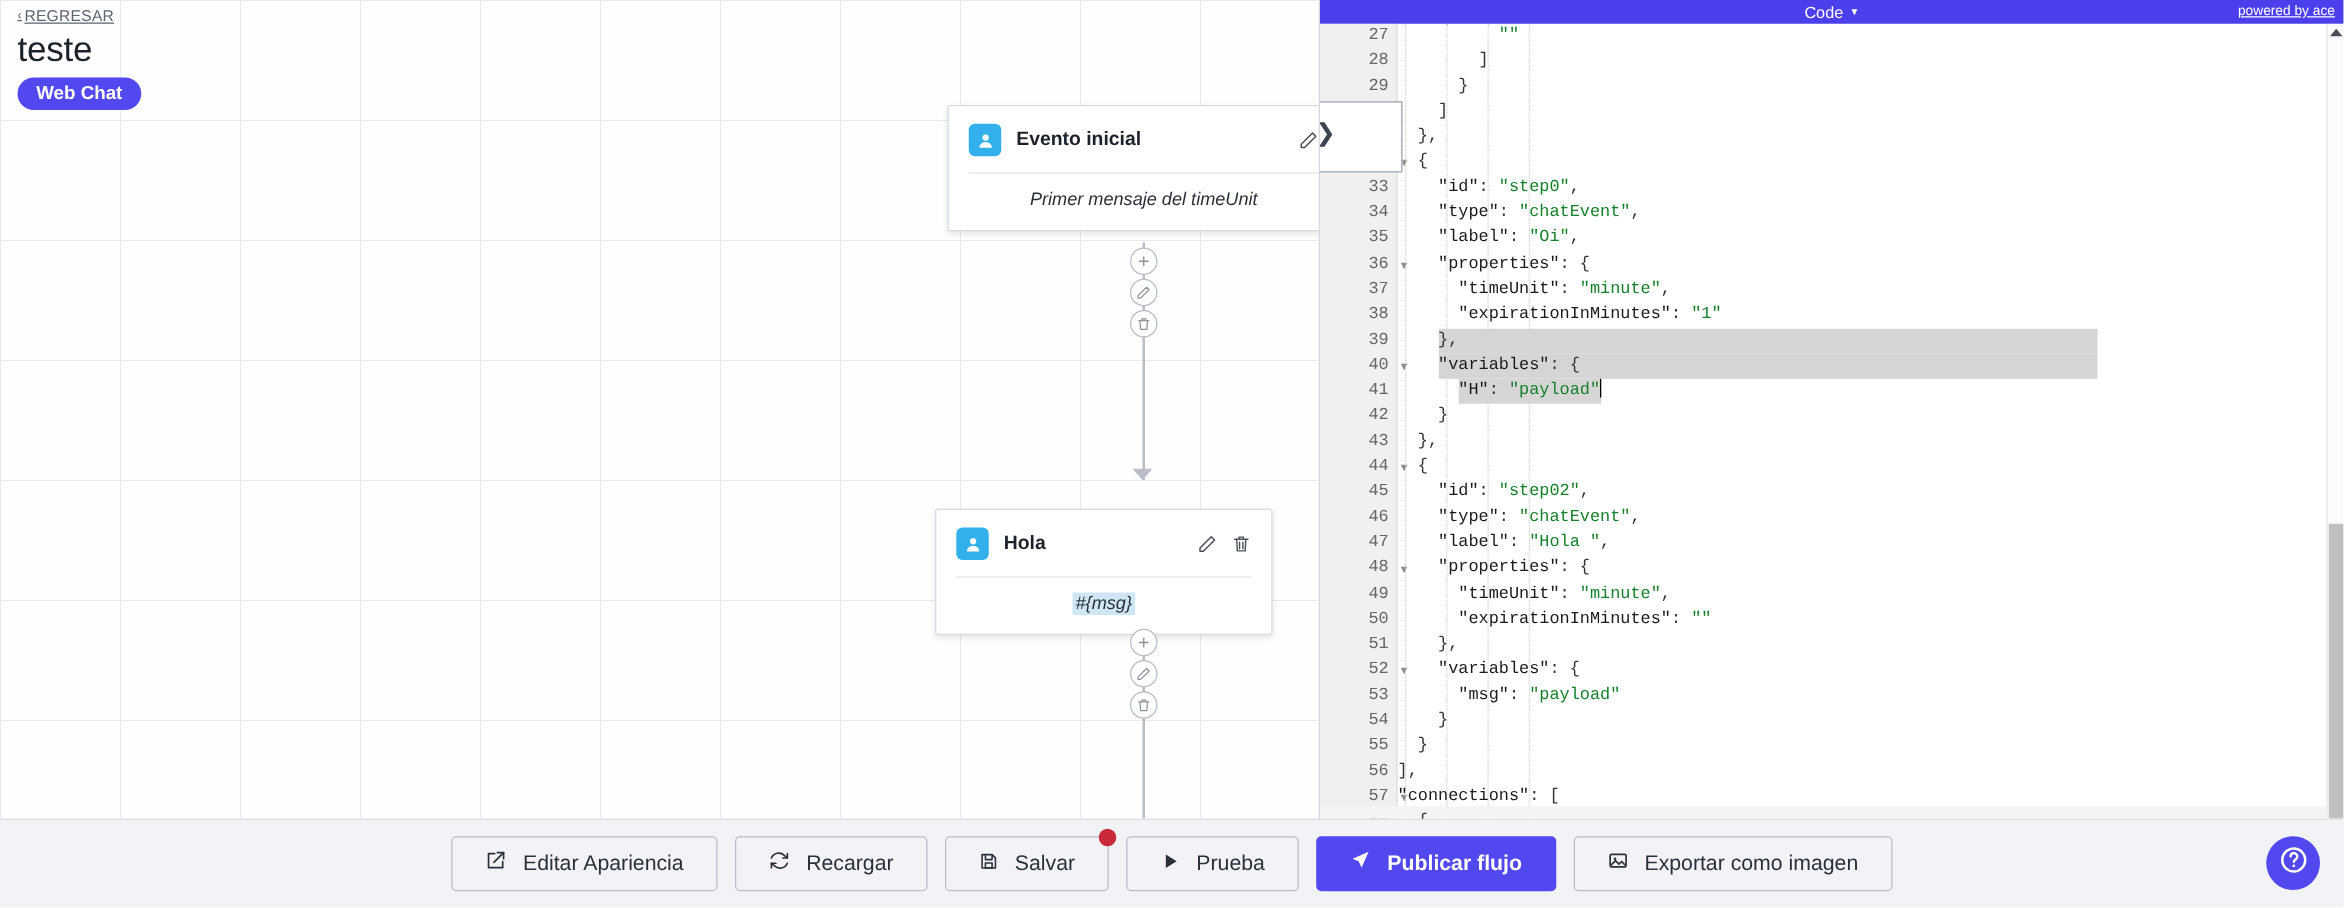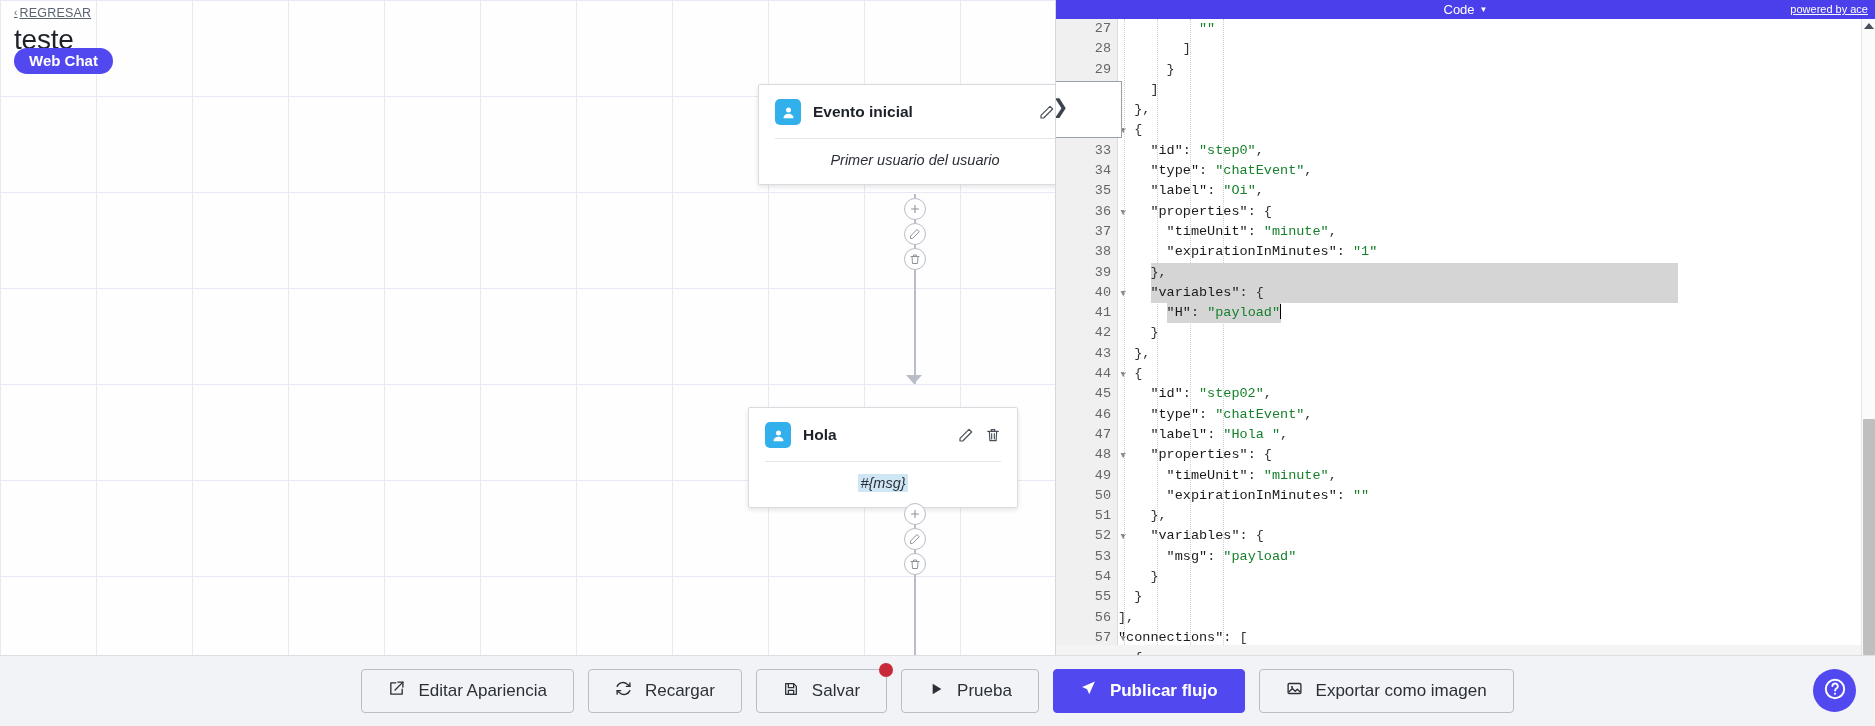--- a/index.html
+++ b/index.html
@@ -34,21 +34,21 @@
     display: flex; align-items: center; gap: 2px;
   }
   .back-chev { font-size: 10px; line-height: 1; }
 
   .flow-title {
     position: absolute; left: 14px; top: 24px;
     font-size: 28px; color: #1d2129; font-weight: 400;
     letter-spacing: -.2px;
   }
   .chip {
-    position: absolute; left: 14px; top: 48px;
+    position: absolute; left: 14px; top: 62px;
     background: #5248f0; color: #ffffff;
     font-size: 15px; font-weight: 700;
     border-radius: 14px;
     padding: 4px 15px 5px 15px;
   }
 
   
   .conn {
     position: absolute;
     width: 2px; background: #b9bdc6;
@@ -289,21 +289,21 @@
         <span class="node-title">Evento inicial</span>
         <span class="head-actions">
           <span class="ico-btn">
             <svg width="16" height="16" viewBox="0 0 24 24" fill="none" stroke="#4a5058" stroke-width="1.8" stroke-linecap="round" stroke-linejoin="round">
               <path d="M16.5 3.5l4 4L7 21H3v-4z"></path>
             </svg>
           </span>
         </span>
       </div>
       <div class="node-sep"></div>
-      <div class="node-body">Primer usuario del usuario</div>
+      <div class="node-body">Primer mensaje del timeUnit</div>
     </div>
 
     <div class="edge-tools" style="left:904px; top:198px;">
       <span class="circ">
         <svg width="12" height="12" viewBox="0 0 24 24" stroke="#8d929b" stroke-width="2.2" stroke-linecap="round">
           <line x1="12" y1="5" x2="12" y2="19"></line>
             <line x1="5" y1="12" x2="19" y2="12"></line>
         </svg>
       </span>
       <span class="circ">

